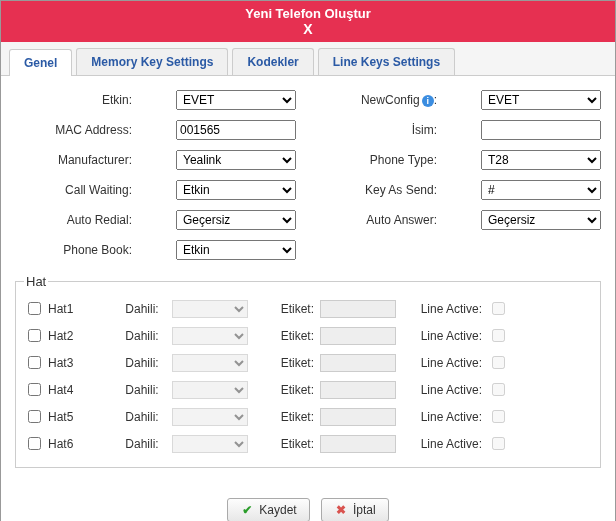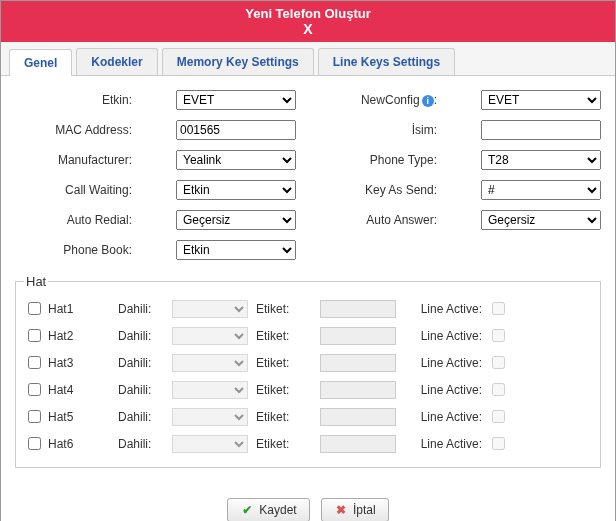--- a/index.html
+++ b/index.html
@@ -106,22 +106,22 @@
   .hat-row {
     display: grid;
     grid-template-columns: 90px 50px 80px 60px 80px 80px 20px;
     align-items: center;
     column-gap: 4px;
     padding: 4px 0;
   }
   .hat-row .chk { display:flex; align-items:center; gap:4px; }
   .hat-row select { width: 76px; font-size:12px; }
   .hat-row input[type=text] { width: 76px; font-size:12px; background:#eee; border:1px solid #ccc; }
-  .hat-row .lbl { text-align: left; padding-right:2px; }
-  .hat-row .lbl2 { text-align: left; padding-right:2px; }
+  .hat-row .lbl { text-align: center; padding-right:2px; }
+  .hat-row .lbl2 { text-align: right; padding-right:2px; }
   .hat-row .lbl3 { text-align: right; padding-right:2px; white-space:nowrap; }
   .buttons {
     text-align: center;
     padding: 10px 0 12px 0;
     background: #fff;
   }
   .btn {
     display: inline-flex;
     align-items: center;
     gap: 5px;
@@ -143,22 +143,22 @@
 <body>
 
 <div class="window">
   <div class="titlebar">
     <span>Yeni Telefon Oluştur</span>
     <span class="close">X</span>
   </div>
 
   <div class="tabs">
     <div class="tab active">Genel</div>
+    <div class="tab">Memory Key Settings</div>
     <div class="tab">Kodekler</div>
-    <div class="tab">Memory Key Settings</div>
     <div class="tab">Line Keys Settings</div>
   </div>
 
   <div class="panel">
     <div class="form-grid">
 
       <div class="field">
         <label>Etkin:</label>
         <select><option>EVET</option></select>
       </div>

